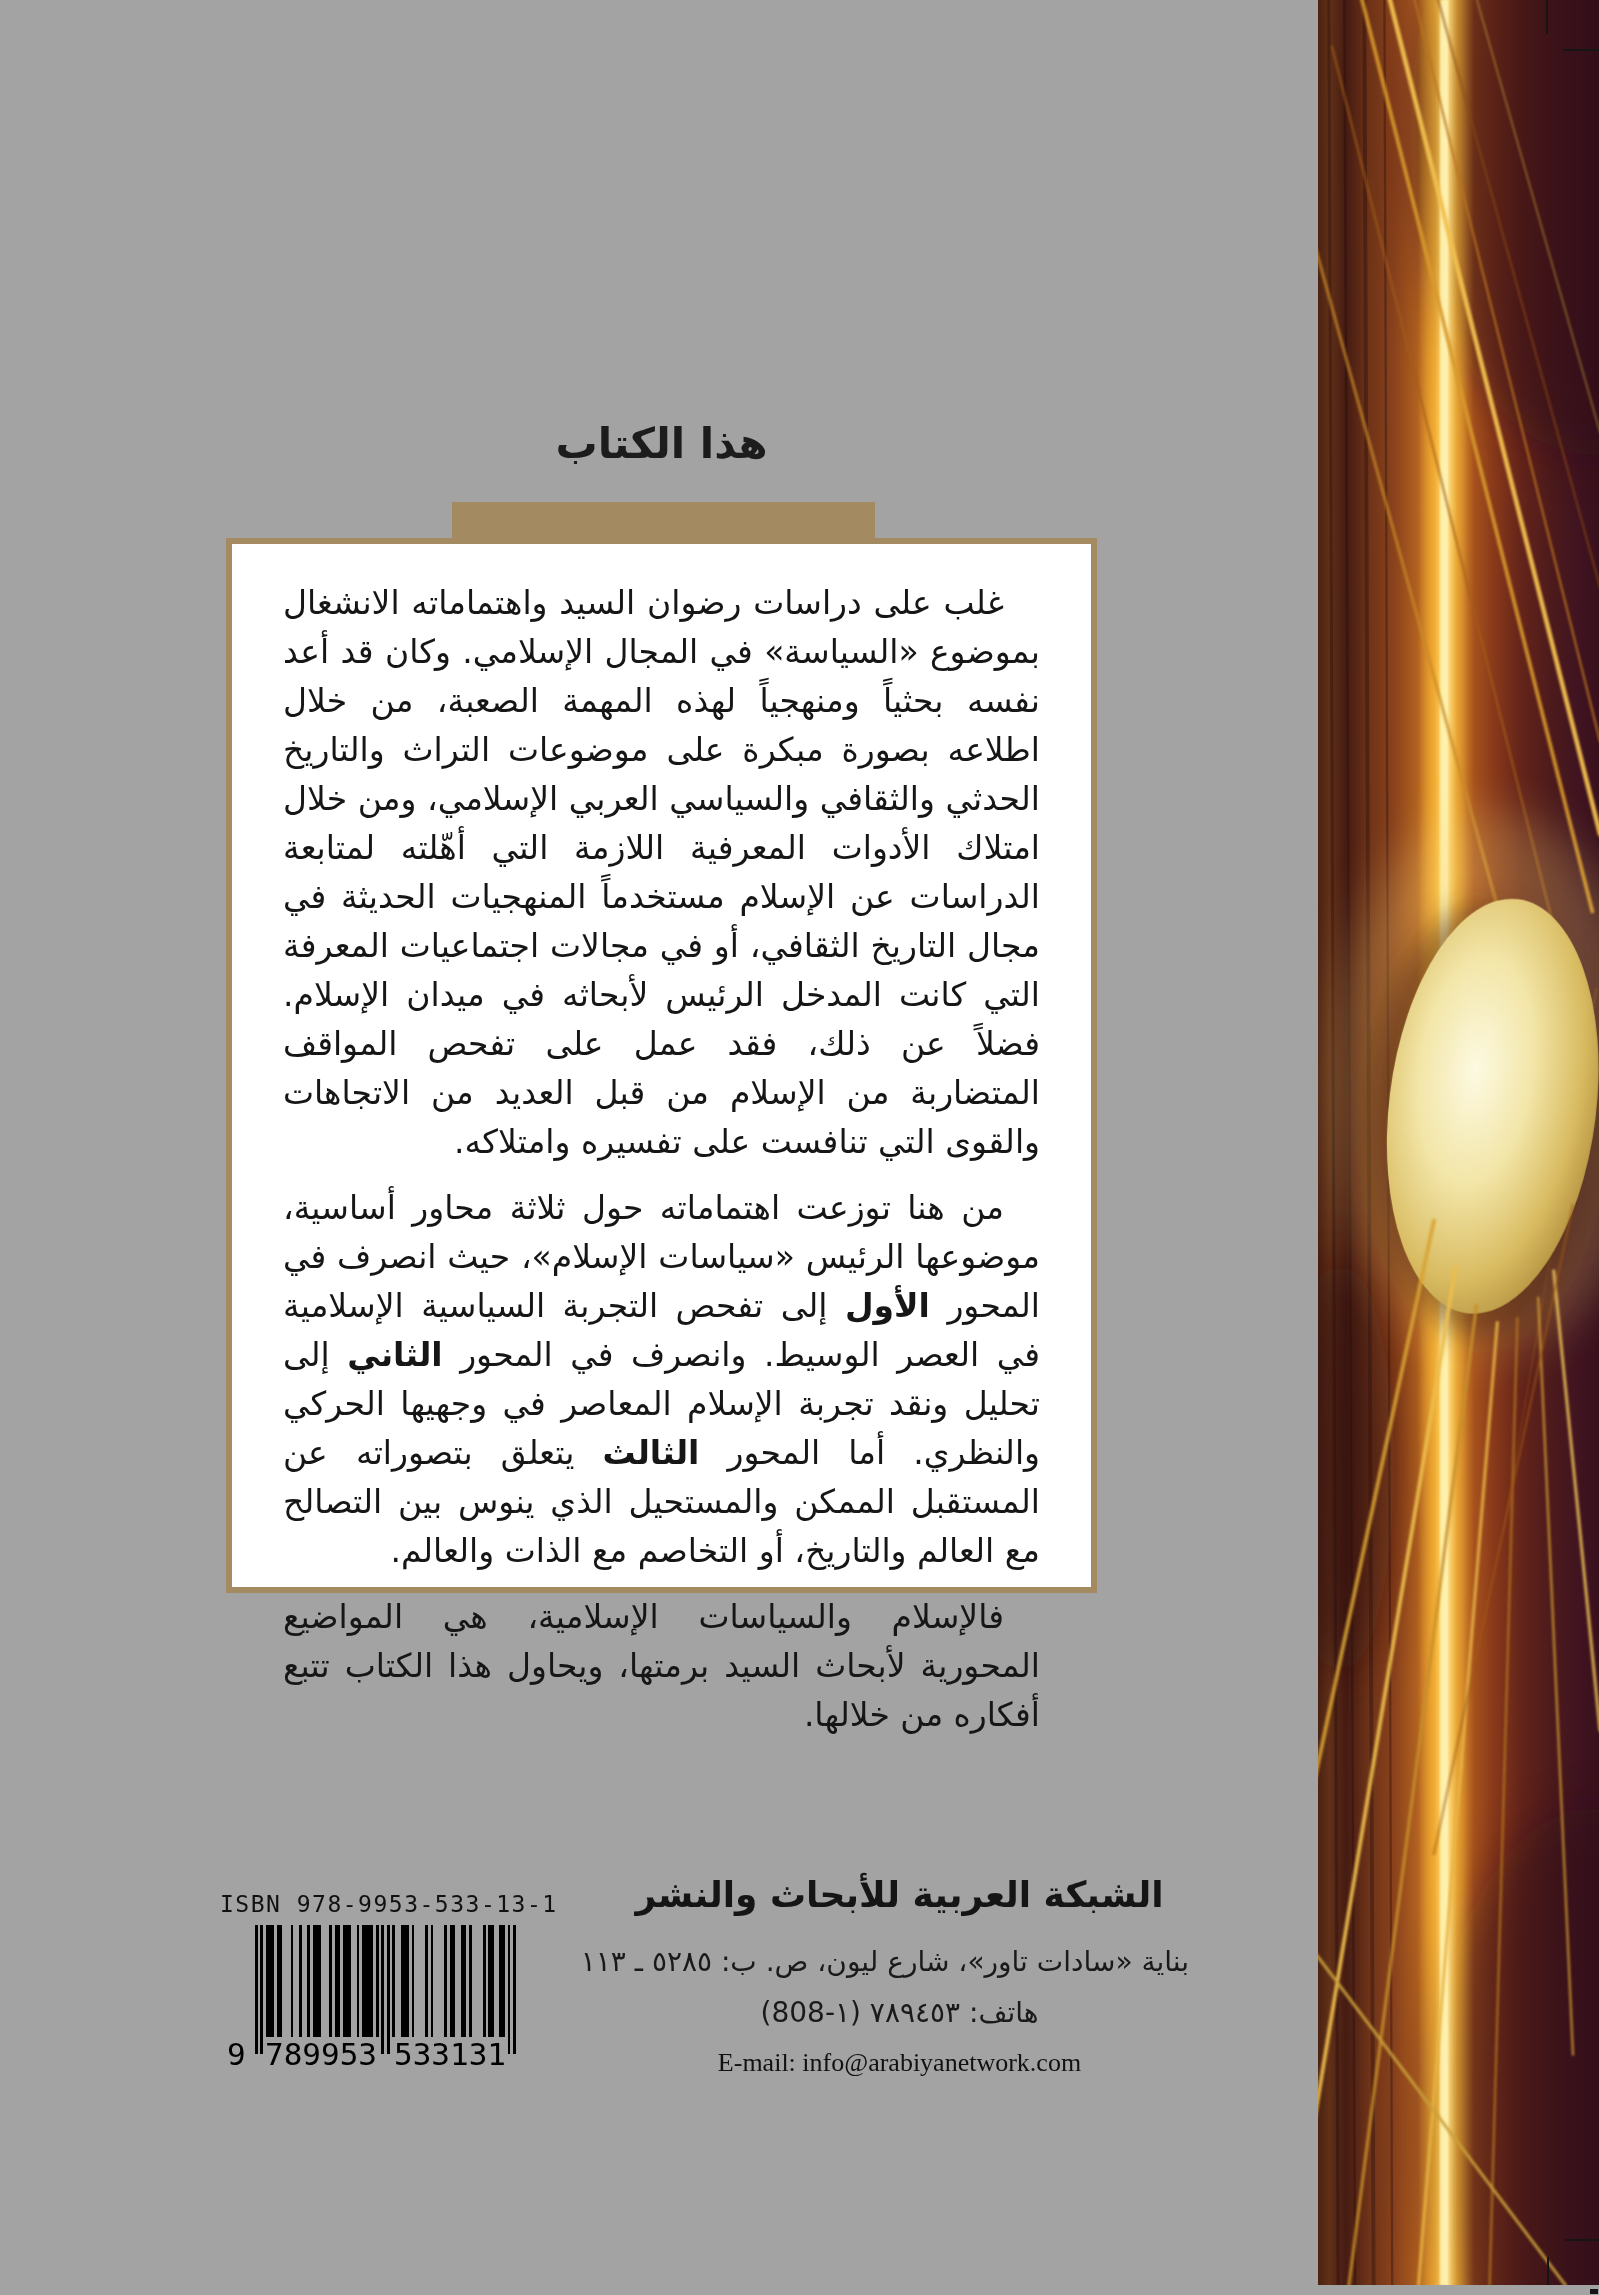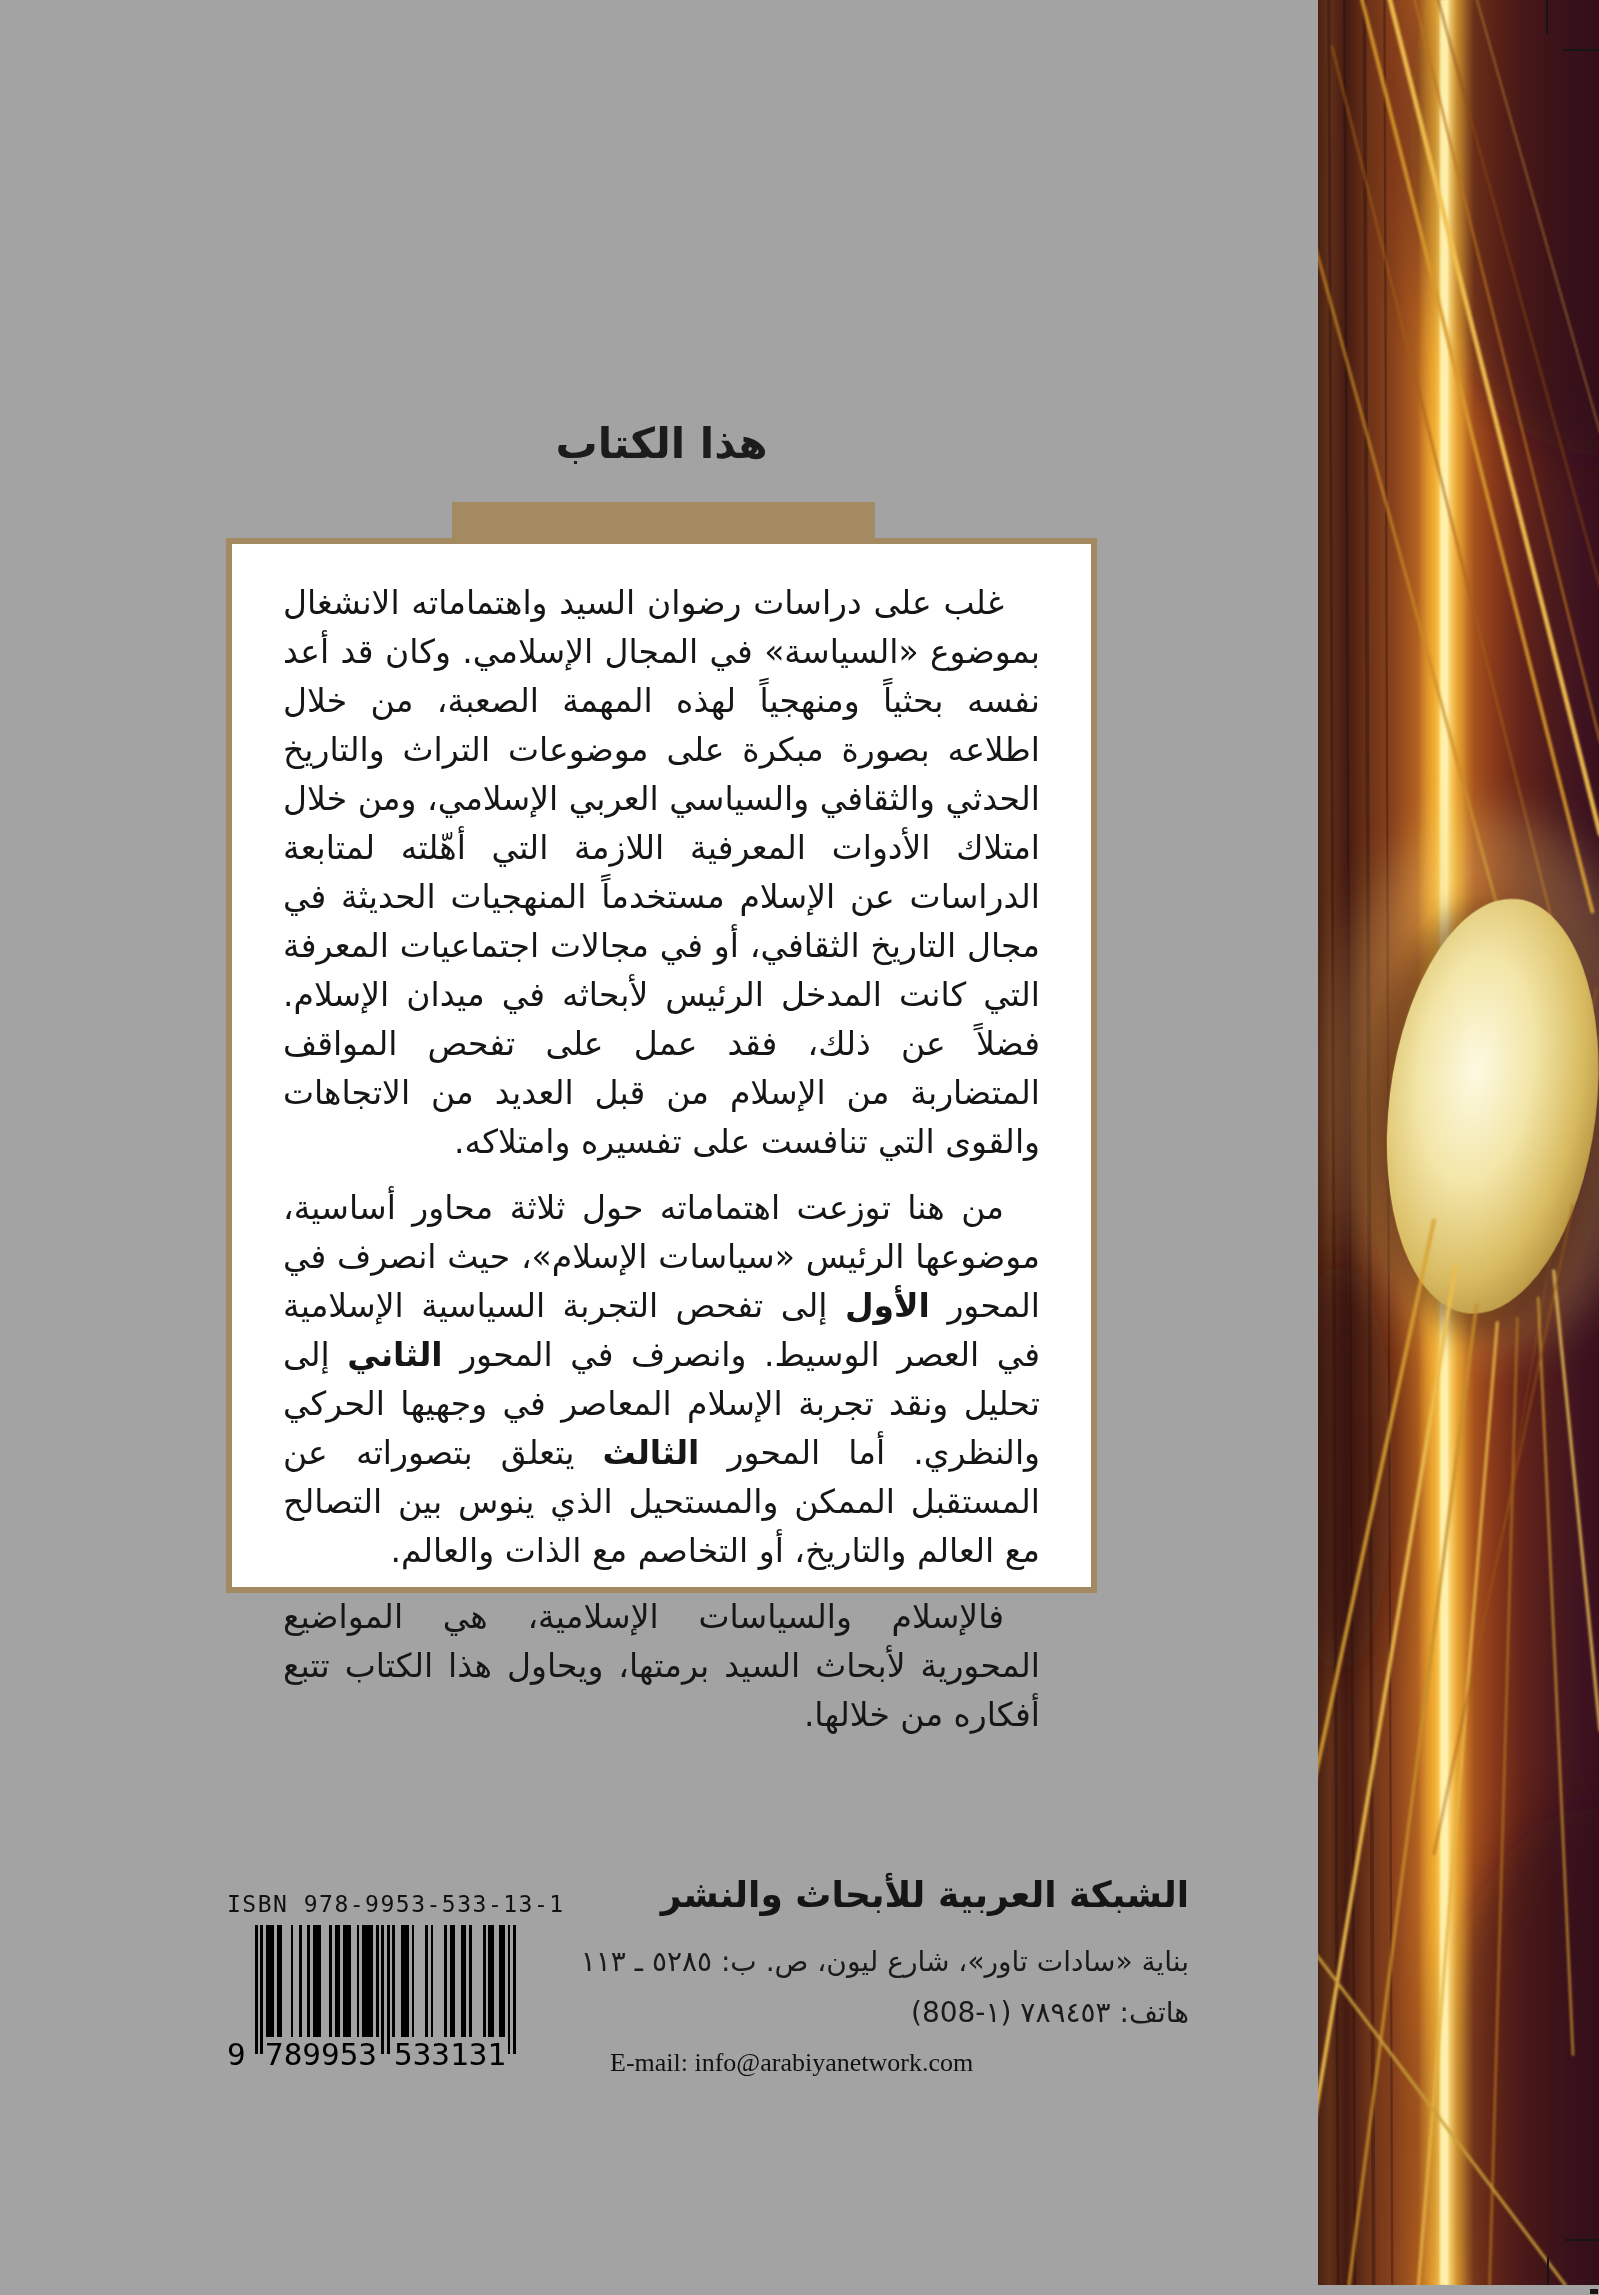--- a/index.html
+++ b/index.html
@@ -38,42 +38,42 @@
     margin:0 0 17px 0;
     font-size:33px;line-height:49px;
     text-align:justify;
     text-indent:36px;
     color:#161616;
   }
   .desc-box p.para:last-child{margin-bottom:13px;}
   .desc-box .b{font-weight:bold;}
   
   .isbn-label{
-    position:absolute;left:227px;top:1891px;
+    position:absolute;left:220px;top:1891px;
     font-family:"DejaVu Sans Mono", monospace;
     font-size:23px;letter-spacing:1.5px;color:#111;
     white-space:nowrap;
   }
   .barcode{
     position:absolute;left:255px;top:1925px;width:278px;height:154px;
   }
   .barcode svg{position:absolute;left:0;top:0;}
   .barcode svg rect{fill:#000;}
   .bc-digit{
     position:absolute;top:111px;
     font-family:"DejaVu Sans Mono", monospace;
     font-size:31px;color:#000;white-space:nowrap;
   }
   .bc-d0{left:-28px;}
   .bc-d1{left:66px;transform:translateX(-50%);}
   .bc-d2{left:195px;transform:translateX(-50%);}
   
   .publisher{
     position:absolute;left:610px;top:1872px;width:579px;
-    direction:rtl;
+    text-align:center;direction:rtl;
   }
   .pub-name{
     font-size:36px;font-weight:bold;color:#151515;
     line-height:45px;margin-bottom:18.5px;
   }
   .pub-line{
     font-size:28px;color:#1a1a1a;line-height:51px;
     white-space:nowrap;
   }
   .pub-email{

